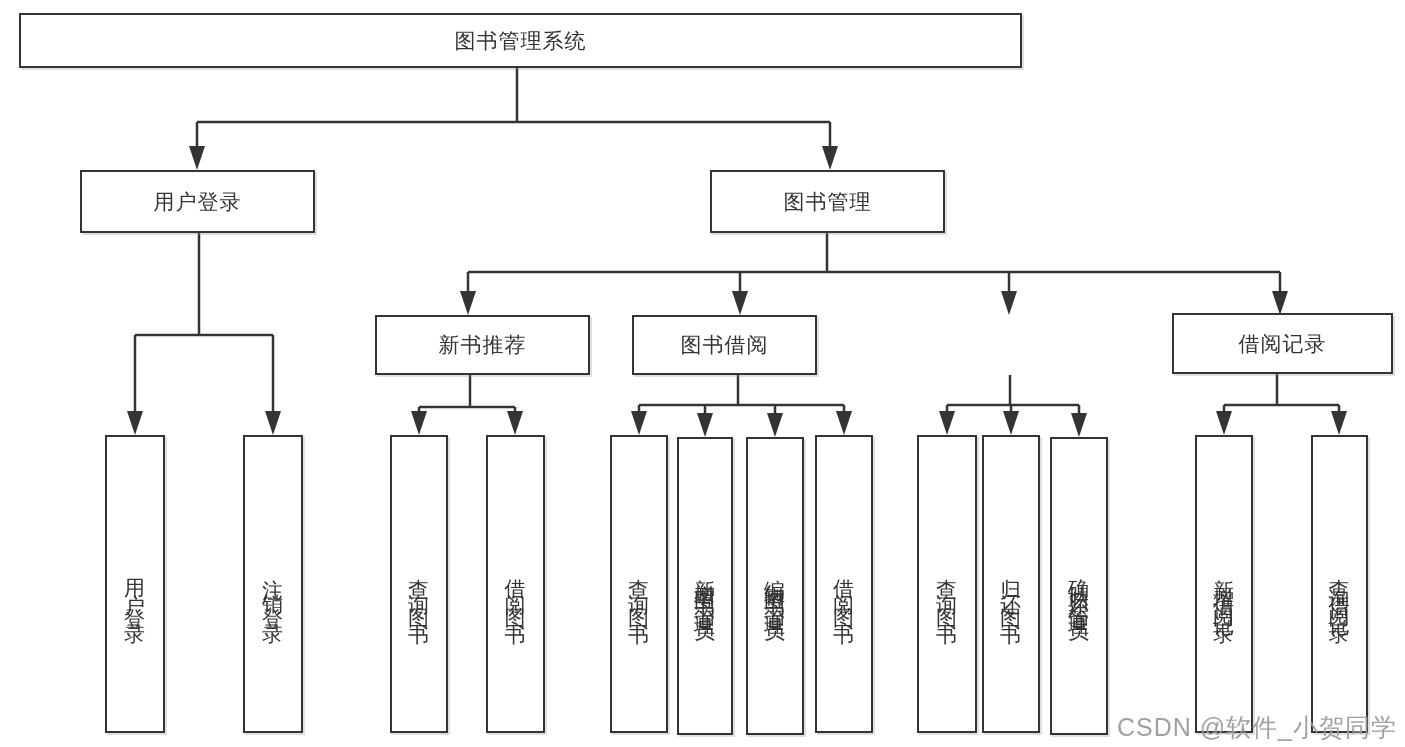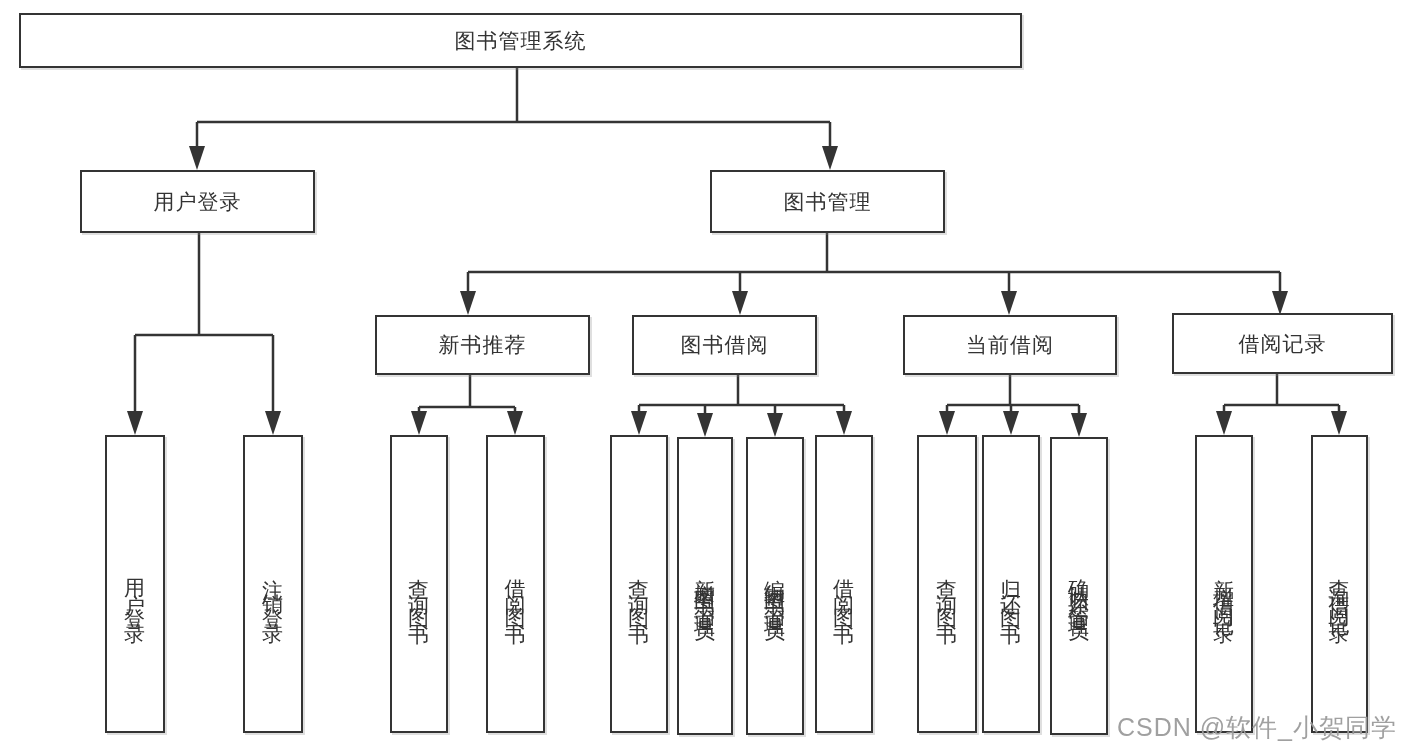--- a/index.html
+++ b/index.html
@@ -112,23 +112,20 @@
   <div class="node hbox" id="n-book-mgmt">
     <span>图书管理</span>
   </div>
 
   <div class="node hbox" id="n-new-book-rec">
     <span>新书推荐</span>
   </div>
   <div class="node hbox" id="n-book-borrow">
     <span>图书借阅</span>
   </div>
-  <div class="node hbox" id="n-current-borrow">
-    <span>当前借阅</span>
-  </div>
   <div class="node hbox" id="n-borrow-records">
     <span>借阅记录</span>
   </div>
 
   <div class="node vbox len4" id="n-leaf-user-login">
     <span class="vtext">用户登录</span>
   </div>
   <div class="node vbox len4" id="n-leaf-logout">
     <span class="vtext">注销登录</span>
   </div>

